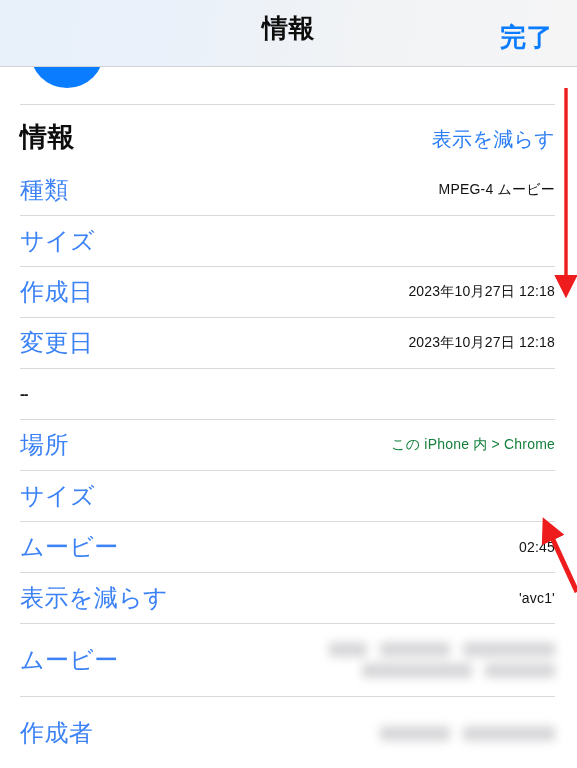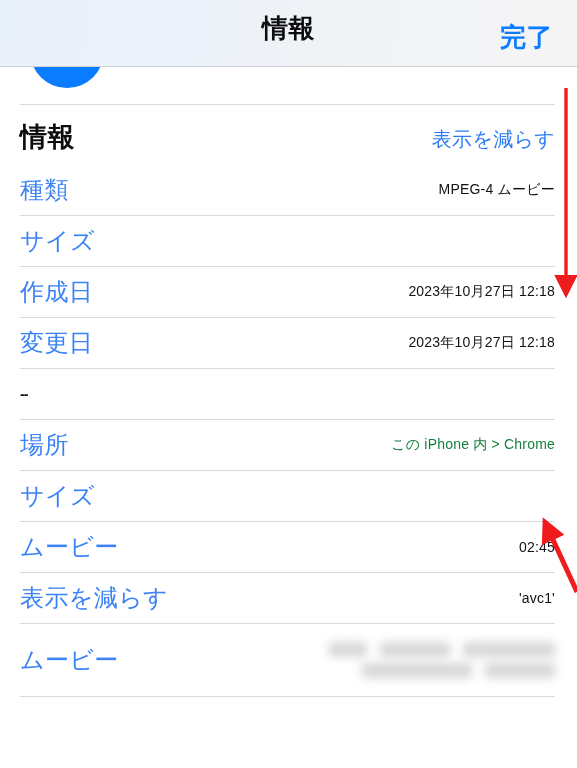--- a/index.html
+++ b/index.html
@@ -247,20 +247,29 @@
               <div class="chunk w-md"></div>
               <div class="chunk w-lg"></div>
             </div>
             <div class="chunk-line">
               <div class="chunk w-xl"></div>
               <div class="chunk w-md"></div>
             </div>
           </div>
         </div>
         <div class="divider"></div>
+        <div class="row tall">
+          <div class="row-label">作成者</div>
+          <div class="redacted">
+            <div class="chunk-line">
+              <div class="chunk w-md"></div>
+              <div class="chunk w-lg"></div>
+            </div>
+          </div>
+        </div>
       </div>
 
   </div>
 
   <svg class="annotations" width="577" height="768" viewBox="0 0 577 768" aria-hidden="true">
     <defs>
       <marker id="arrowhead-v" markerWidth="7" markerHeight="7" refX="2.2" refY="3.5" orient="auto">
         <polygon points="0,0 7,3.5 0,7" fill="#ee1c1c"></polygon>
       </marker>
       <marker id="arrowhead-d" markerWidth="5" markerHeight="5" refX="2" refY="2.5" orient="auto">

